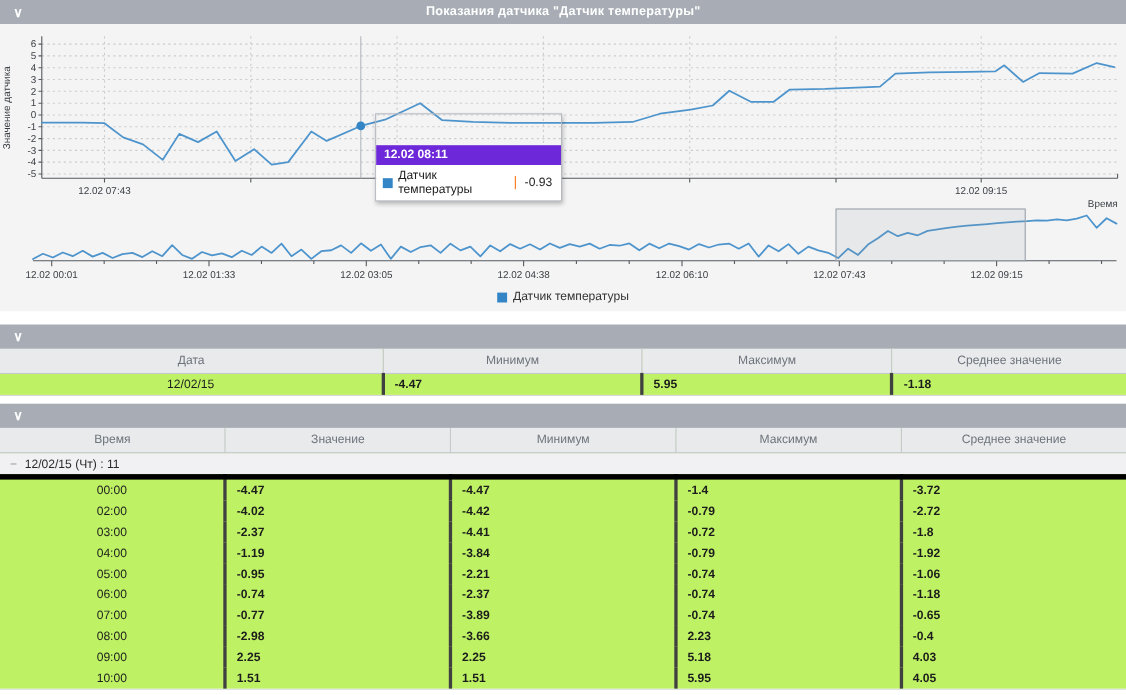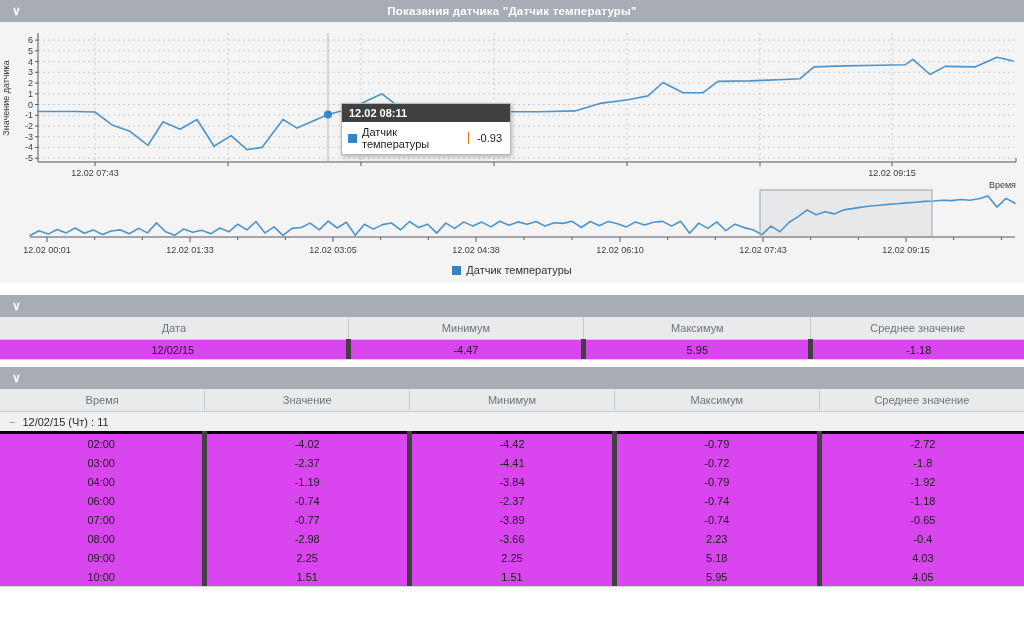--- a/index.html
+++ b/index.html
@@ -30,44 +30,44 @@
   .tick{fill:#3c4045;font-size:9px;font-family:"Liberation Sans",sans-serif;}
   .line{fill:none;stroke:#4d94cc;stroke-width:1.6;stroke-linejoin:round;stroke-linecap:round;}
   .hoverline{stroke:#b3b7bd;stroke-width:1;}
   .dot{fill:#3385c6;}
   .sel{fill:rgba(150,155,162,0.13);stroke:#9aa0a8;stroke-width:1;}
   .tooltip{
     position:absolute;left:341px;top:81px;width:168px;
     border:1px solid #b5b9bf;box-shadow:1px 2px 4px rgba(0,0,0,.25);
     z-index:5;font-size:11px;
   }
-  .tt-head{background:#404040;color:#fff;font-weight:bold;padding:3px 7px;}
+  .tt-head{background:#6d28d9;color:#fff;font-weight:bold;padding:3px 7px;margin-top:28px;}
   .tt-body{background:#fff;display:flex;align-items:center;padding:4px 6px;gap:5px;}
   .tt-val{margin-left:auto;border-left:1px solid #f97316;padding-left:8px;padding-right:2px;}
   .sq{width:9px;height:9px;background:#3385c6;display:inline-block;flex:none;}
   .legend{
     position:absolute;left:0;right:0;bottom:7px;
     display:flex;justify-content:center;align-items:center;gap:5px;color:#333;
   }
   
-  .grid-table{width:100%;border-collapse:collapse;table-layout:fixed;background:#d946ef;}
+  .grid-table{width:100%;border-collapse:collapse;table-layout:fixed;background:#bef264;}
   .grid-table th{
     background:#e9eaec;color:#6e747c;font-weight:normal;font-size:11px;
     height:20px;border-bottom:1px solid #c6c9cd;border-right:1px solid #c6c9cd;
     text-align:center;
   }
   .grid-table th:last-child,.grid-table td:last-child{border-right:none;}
   .grid-table td{
-    height:19px;border-right:5px solid #404040;padding:0 9px;
+    height:19px;border-right:3px solid #404040;padding:0 9px;
     white-space:nowrap;overflow:hidden;
   }
   .c-center{text-align:center;}
-  .c-right{text-align:center;}
+  .c-right{text-align:left;font-weight:bold;}
   .group-row td{
-    background:#f1f1f3;border-right:none;border-bottom:3px solid #000000;
+    background:#f1f1f3;border-right:none;border-bottom:5px solid #000000;
     text-align:left;color:#2a2a2a;margin-left:48px;
   }
   .minus{color:#8a8f96;margin-right:7px;cursor:pointer;}
   #stats-panel{border-bottom:1px solid #d4d6d9;margin-bottom:7px;}
   #detail-panel{border-bottom:1px solid #d4d6d9;}
 </style>
 </head>
 <body>
 
 <div class="panel" id="chart-panel">
@@ -234,20 +234,27 @@
         <th>Максимум</th>
         <th>Среднее значение</th>
       </tr>
     </thead>
     <tbody id="detail-body">
       <tr class="group-row">
         <td colspan="5">
           <span class="minus">−</span><span>12/02/15 (Чт) : 11</span>
         </td>
       </tr>
+    <tr>
+          <td class="c-center">00:00</td>
+          <td class="c-right">-4.47</td>
+          <td class="c-right">-4.47</td>
+          <td class="c-right">-1.4</td>
+          <td class="c-right">-3.72</td>
+        </tr>
         <tr>
           <td class="c-center">02:00</td>
           <td class="c-right">-4.02</td>
           <td class="c-right">-4.42</td>
           <td class="c-right">-0.79</td>
           <td class="c-right">-2.72</td>
         </tr>
         <tr>
           <td class="c-center">03:00</td>
           <td class="c-right">-2.37</td>
@@ -256,20 +263,27 @@
           <td class="c-right">-1.8</td>
         </tr>
         <tr>
           <td class="c-center">04:00</td>
           <td class="c-right">-1.19</td>
           <td class="c-right">-3.84</td>
           <td class="c-right">-0.79</td>
           <td class="c-right">-1.92</td>
         </tr>
         <tr>
+          <td class="c-center">05:00</td>
+          <td class="c-right">-0.95</td>
+          <td class="c-right">-2.21</td>
+          <td class="c-right">-0.74</td>
+          <td class="c-right">-1.06</td>
+        </tr>
+        <tr>
           <td class="c-center">06:00</td>
           <td class="c-right">-0.74</td>
           <td class="c-right">-2.37</td>
           <td class="c-right">-0.74</td>
           <td class="c-right">-1.18</td>
         </tr>
         <tr>
           <td class="c-center">07:00</td>
           <td class="c-right">-0.77</td>
           <td class="c-right">-3.89</td>

